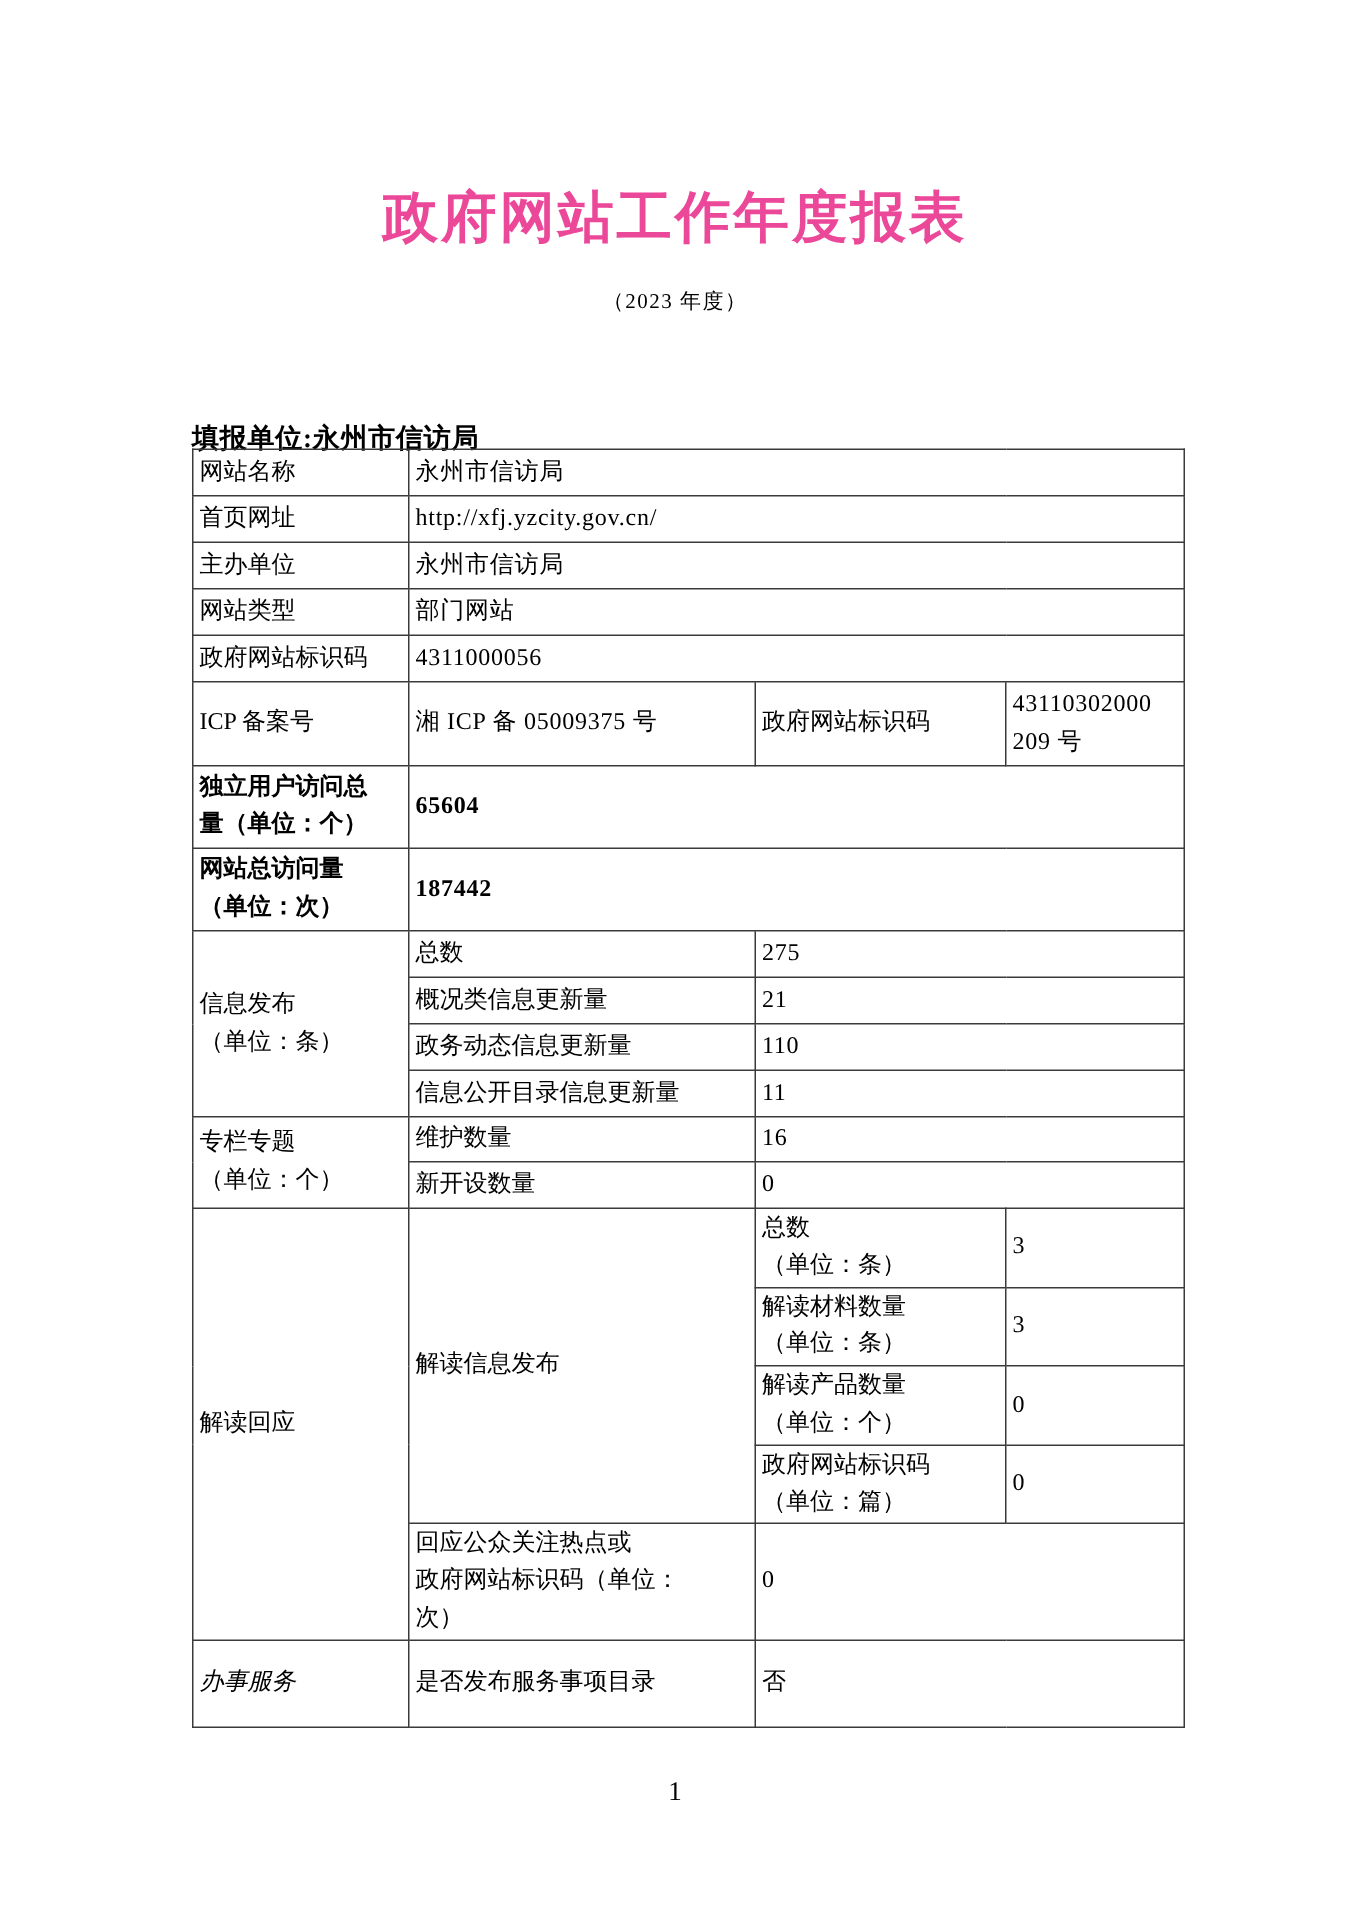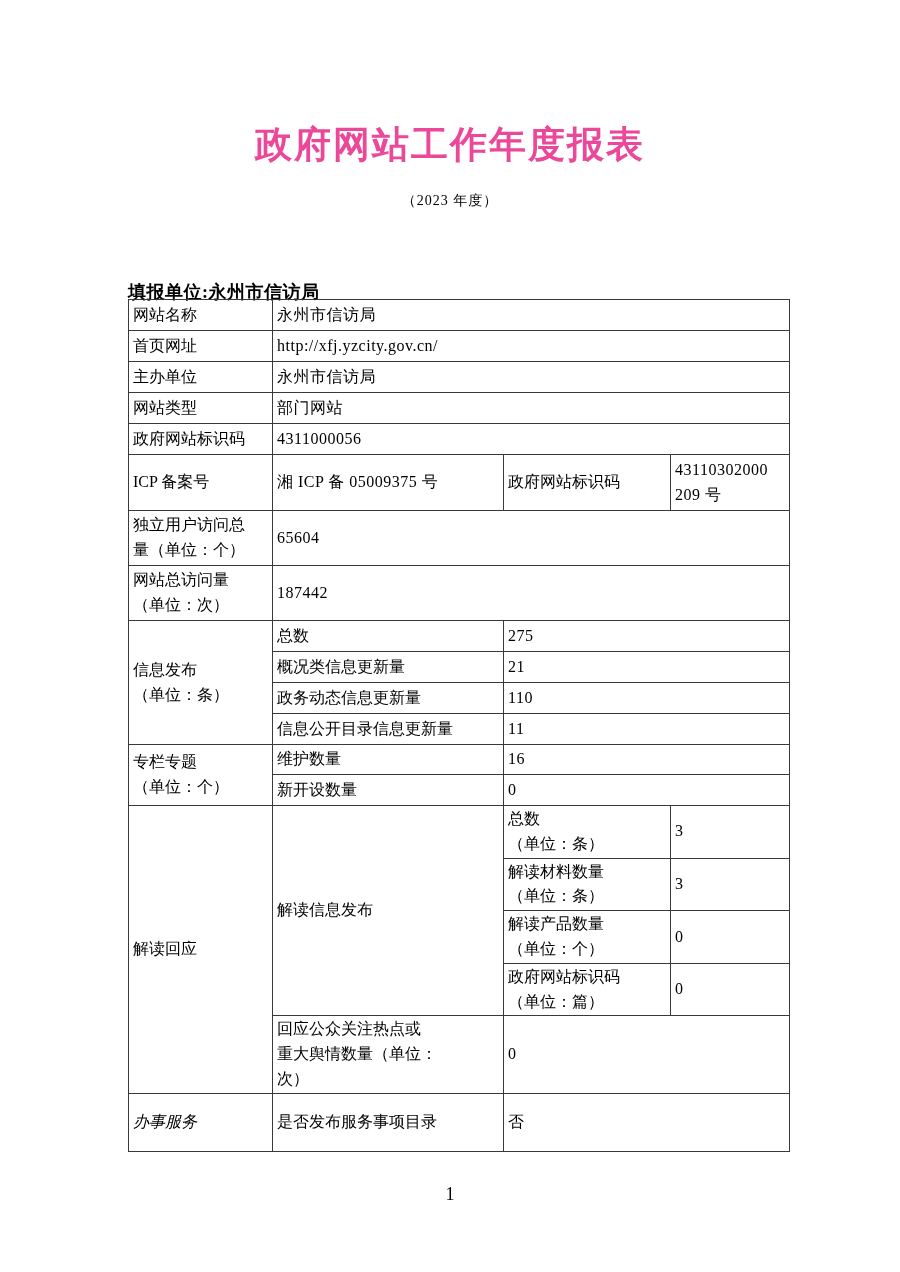--- a/index.html
+++ b/index.html
@@ -52,21 +52,21 @@
     vertical-align: middle;
     font-size: 16px;
     line-height: 1.55;
     white-space: pre-line;
     padding: 1px 4px;
     overflow: hidden;
   }
   td.val { font-size: 17px; letter-spacing: 0.5px; }
   tr.r31 { height: 31px; }
   tr.r56 { height: 56px; }
-  tr.r55 { height: 55px; }
+  tr.r55 { height: 55px; font-weight: bold; }
   tr.r30 { height: 30px; }
   tr.r50 { height: 50px; }
   tr.r69 { height: 69px; }
   tr.r58 { height: 58px; }
   td.bottom-anchored { vertical-align: bottom; padding-bottom: 4px; font-style: italic; }
   .page-num {
     position: absolute;
     top: 1184px; left: 0;
     width: 100%;
     text-align: center;
@@ -175,21 +175,21 @@
 （单位：个）</td>
         <td class="val">0</td>
       </tr>
       <tr class="r50">
         <td>政府网站标识码
 （单位：篇）</td>
         <td class="val">0</td>
       </tr>
       <tr class="r69">
         <td>回应公众关注热点或
-重大舆情数量（单位：
+政府网站标识码（单位：
 次）</td>
         <td class="val" colspan="2">0</td>
       </tr>
 
       <tr class="r58">
         <td class="bottom-anchored">办事服务</td>
         <td>是否发布服务事项目录</td>
         <td class="val" colspan="2">否</td>
       </tr>
     </tbody>

